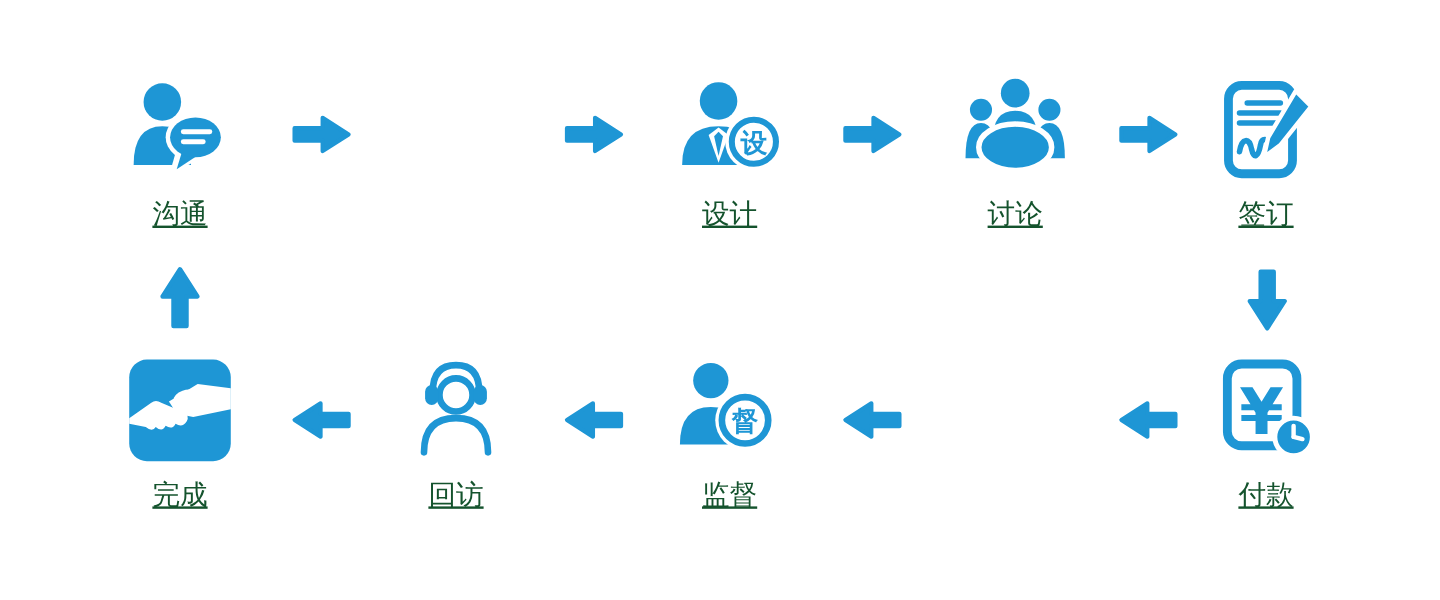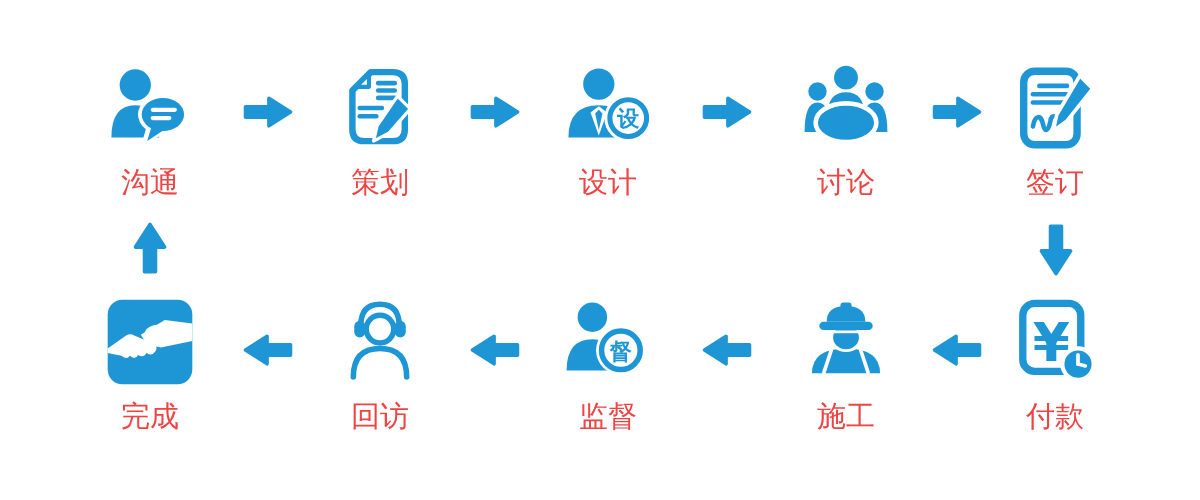--- a/index.html
+++ b/index.html
@@ -1,21 +1,21 @@
 <!DOCTYPE html>
 <html><head>
 <meta charset="utf-8">
 <style>
   html,body{margin:0;padding:0;background:#fff;}
   .canvas{position:relative;width:1200px;height:500px;background:#fff;overflow:hidden;
           font-family:"DejaVu Sans","Liberation Sans",sans-serif;}
   .step{position:absolute;width:170px;display:flex;flex-direction:column;align-items:center;}
   .icon-box{width:92px;height:92px;}
   .icon-box svg{width:100%;height:100%;display:block;}
-  .step-label{margin-top:12px;font-size:29px;line-height:1.15;color:#ef4444;white-space:nowrap;}
+  .step-label{margin-top:12px;font-size:23px;line-height:1.15;color:#14532d;white-space:nowrap;text-decoration:underline;}
   .arrow{position:absolute;}
   .arrow svg{display:block;}
   .fb{fill:#1E96D5;} .fw{fill:#ffffff;} .nf{fill:none;}
   .sb{stroke:#1E96D5;} .sw{stroke:#ffffff;}
   .badge{fill:#1E96D5;font-size:24px;font-weight:bold;text-anchor:middle;font-family:inherit;}
   .yen{fill:#1E96D5;font-size:58px;font-weight:bold;text-anchor:middle;font-family:inherit;}
 </style>
 </head>
 <body>
 
@@ -30,37 +30,20 @@
         <path class="fw" d="M48,64 L40,92 L72,74 Z"></path>
         <path class="fb" d="M53,66 L47,86 L68,72 Z"></path>
         <ellipse class="fb" cx="64" cy="57" rx="23" ry="18"></ellipse>
         <line class="sw" x1="53" y1="52" x2="77" y2="52" stroke-width="4.5" stroke-linecap="round"></line>
         <line class="sw" x1="53" y1="61" x2="71" y2="61" stroke-width="4.5" stroke-linecap="round"></line>
       </svg>
     </div>
     <div class="step-label">沟通</div>
   </div>
 
-  <div class="step" style="left:295px;top:62px">
-    <div class="icon-box">
-      <svg viewBox="0 0 100 100">
-        <path class="nf sb" stroke-width="7" stroke-linejoin="round" d="M40,11 H64 Q77,11 77,24 V73 Q77,86 64,86 H33 Q20,86 20,73 V31 Z"></path>
-        <path class="fw sb" stroke-width="4.5" stroke-linejoin="round" d="M38,27 L38,13 L24,27 Z"></path>
-        <g class="sb" stroke-width="5" stroke-linecap="round">
-          <line x1="48" y1="23" x2="66" y2="23"></line>
-          <line x1="48" y1="31" x2="66" y2="31"></line>
-          <line x1="48" y1="39" x2="66" y2="39"></line>
-          <line x1="28" y1="50" x2="52" y2="50"></line>
-          <line x1="28" y1="59" x2="46" y2="59"></line>
-        </g>
-        <path class="fb sw" stroke-width="3.5" stroke-linejoin="round" d="M69,37 L83,51 L60,77 L43,86 L47,69 Z"></path>
-      </svg>
-    </div>
-    <div class="step-label">策划</div>
-  </div>
 
   <div class="step" style="left:523px;top:62px">
     <div class="icon-box">
       <svg viewBox="0 0 100 100">
         <circle class="fb" cx="40" cy="24" r="17"></circle>
         <path class="fb" d="M7,82 Q7,47 40,47 Q73,47 73,82 Z"></path>
         <path class="fw" d="M40,48 L31,55 L40,80 L49,55 Z"></path>
         <path class="fb" d="M40,52 L36,56 L40,74 L44,56 Z"></path>
         <circle class="fw" cx="72" cy="61" r="26"></circle>
         <circle class="fw sb" stroke-width="5.5" cx="72" cy="61" r="20"></circle>
@@ -168,38 +151,20 @@
         <circle class="fb" cx="33" cy="23" r="16"></circle>
         <path class="fb" d="M5,81 Q5,47 33,47 Q61,47 61,81 Z"></path>
         <circle class="fw" cx="64" cy="59" r="27"></circle>
         <circle class="fw sb" stroke-width="6" cx="64" cy="59" r="21"></circle>
         <text class="badge" x="64" y="68">督</text>
       </svg>
     </div>
     <div class="step-label">监督</div>
   </div>
 
-  <div class="step" style="left:761px;top:296px">
-    <div class="icon-box">
-      <svg viewBox="0 0 100 100">
-        <path class="fb" d="M13,84 Q13,57 50,57 Q87,57 87,84 Z"></path>
-        <g class="sw" stroke-width="4" stroke-linecap="round">
-          <line x1="34" y1="59" x2="26" y2="83"></line>
-          <line x1="66" y1="59" x2="74" y2="83"></line>
-        </g>
-        <ellipse class="fw" cx="50" cy="46" rx="18" ry="15"></ellipse>
-        <ellipse class="fb" cx="50" cy="45" rx="14" ry="13"></ellipse>
-        <rect class="fb" x="21" y="28" width="58" height="9" rx="4.5"></rect>
-        <line class="sw" x1="27" y1="39" x2="73" y2="39" stroke-width="3"></line>
-        <path class="fb" d="M29,28 Q29,11 50,11 Q71,11 71,28 Z"></path>
-        <rect class="fb" x="44" y="7" width="12" height="8" rx="3"></rect>
-      </svg>
-    </div>
-    <div class="step-label">施工</div>
-  </div>
 
   <div class="step" style="left:970px;top:296px">
     <div class="icon-box">
       <svg viewBox="0 0 100 100">
         <rect class="fw sb" stroke-width="8" x="15" y="8" width="63" height="74" rx="13"></rect>
         <text class="yen" x="46" y="71">¥</text>
         <circle class="fb sw" stroke-width="4.5" cx="75" cy="74" r="17"></circle>
         <g class="sw" stroke-width="4" stroke-linecap="round">
           <line x1="75" y1="74" x2="75" y2="64"></line>
           <line x1="75" y1="74" x2="83" y2="76"></line>

